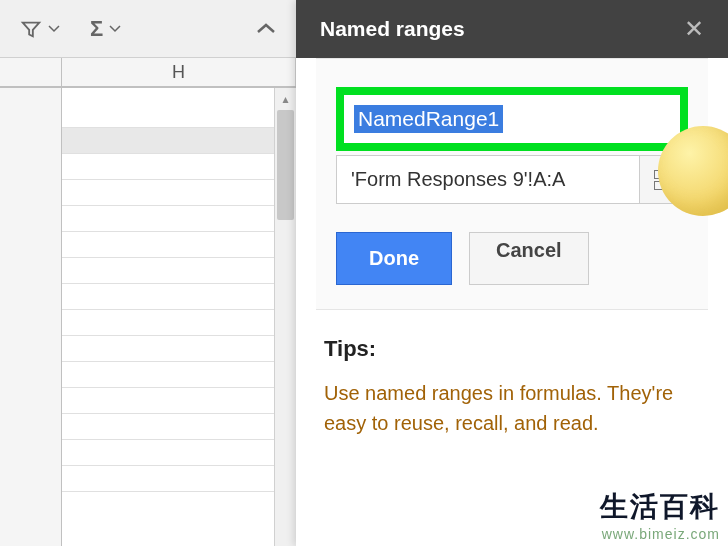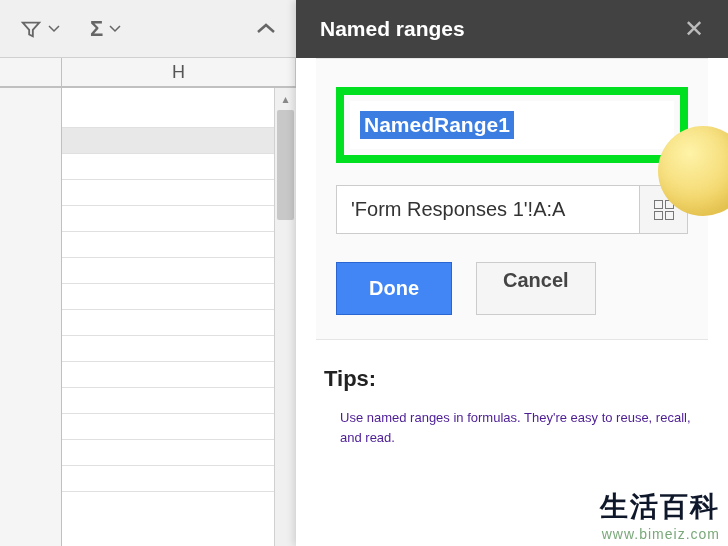--- a/index.html
+++ b/index.html
@@ -40,39 +40,39 @@
     
     .panel-body { flex: 1; padding: 0; position: relative; overflow: hidden; }
     
     .orb { position: absolute; right: -20px; top: 68px; width: 90px; height: 90px; border-radius: 50%; background: radial-gradient(circle at 35% 30%, #fef3a8, #f3d66b 60%, #e8c74f); box-shadow: inset -8px -8px 16px rgba(200,160,40,0.3); }
     
     .add-range { padding: 28px 24px 24px 24px; color: #c62828; font-weight: bold; font-size: 21px; display: flex; align-items: center; gap: 8px; cursor: pointer; position: relative; }
     .add-range::after { content: ''; position: absolute; left: 28px; bottom: -2px; width: 0; height: 0; border-left: 8px solid transparent; border-right: 8px solid transparent; border-bottom: 8px solid #fafafa; }
     
     .range-editor { margin: 0 20px; padding: 28px 20px 24px 20px; background: #fafafa; border-top: 1px solid #e5e5e5; border-bottom: 1px solid #e5e5e5; }
     
-    .name-highlight { border: 8px solid #00e020; padding: 6px; margin-bottom: 22px; font-weight: bold; }
+    .name-highlight { border: 8px solid #00e020; padding: 0; margin-bottom: 4px; }
     .name-input { width: 100%; background: #fff; padding: 10px 10px; font-size: 21px; }
     .name-input-text { display: inline-block; background: #3b7de0; color: #fff; padding: 2px 4px; }
     
     .ref-row { display: flex; gap: 0; margin-bottom: 28px; }
     .ref-input { flex: 1; border: 1px solid #ccc; background: #fff; padding: 12px 14px; font-size: 20px; color: #333; }
     .grid-btn { width: 48px; border: 1px solid #ccc; border-left: none; background: #f5f5f5; display: flex; align-items: center; justify-content: center; cursor: pointer; }
     .grid-icon { width: 20px; height: 20px; }
     .grid-icon-inner { display: grid; grid-template-columns: 1fr 1fr; grid-template-rows: 1fr 1fr; gap: 2px; width: 100%; height: 100%; }
     .grid-icon-cell { border: 1.5px solid #777; }
     
-    .btn-row { display: flex; gap: 24px; }
+    .btn-row { display: flex; gap: 17px; }
     .btn { padding: 14px 32px; font-size: 20px; font-weight: bold; border: 1px solid; cursor: pointer; }
     .btn-primary { background: #4285f4; color: #fff; border-color: #2a66d1; }
     .btn-secondary { background: #f5f5f5; color: #444; border-color: #ccc; padding: 6px 26px; }
     
     .tips-section { padding: 26px 28px; }
     .tips-heading { font-size: 22px; font-weight: bold; color: #222; margin-bottom: 16px; }
-    .tips-text { font-size: 13px; color: #4c1d95; line-height: 1.5; margin-left: 16px; }
+    .tips-text { font-size: 20px; color: #a16207; line-height: 1.5; }
     
     .watermark { position: absolute; right: 8px; bottom: 4px; text-align: right; }
     .wm-main { font-size: 28px; color: #0f172a; font-weight: bold; letter-spacing: 2px; }
     .wm-url { font-size: 14px; color: #7aa87a; letter-spacing: 1px; }
   </style>
 </head>
 <body>
 
 <div class="container">
   <div class="sheet-area">
@@ -137,21 +137,21 @@
     </div>
     <div class="panel-body">
       <div class="orb"></div>
       <div class="range-editor">
         <div class="name-highlight">
           <div class="name-input">
             <span class="name-input-text">NamedRange1</span>
           </div>
         </div>
         <div class="ref-row">
-          <div class="ref-input">'Form Responses 1'!A:A</div>
+          <div class="ref-input">'Form Responses 9'!A:A</div>
           <div class="grid-btn">
             <div class="grid-icon">
               <div class="grid-icon-inner">
                 <div class="grid-icon-cell"></div>
                   <div class="grid-icon-cell"></div>
                 <div class="grid-icon-cell"></div>
                   <div class="grid-icon-cell"></div>
               </div>
             </div>
           </div>

